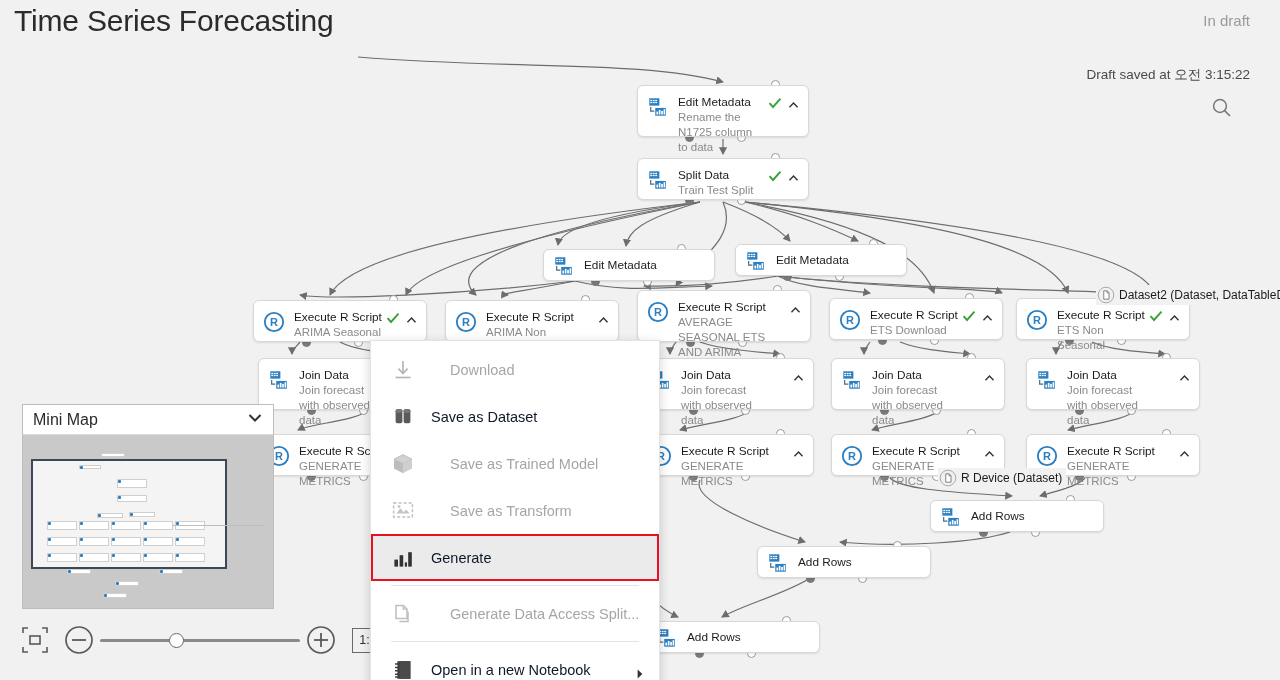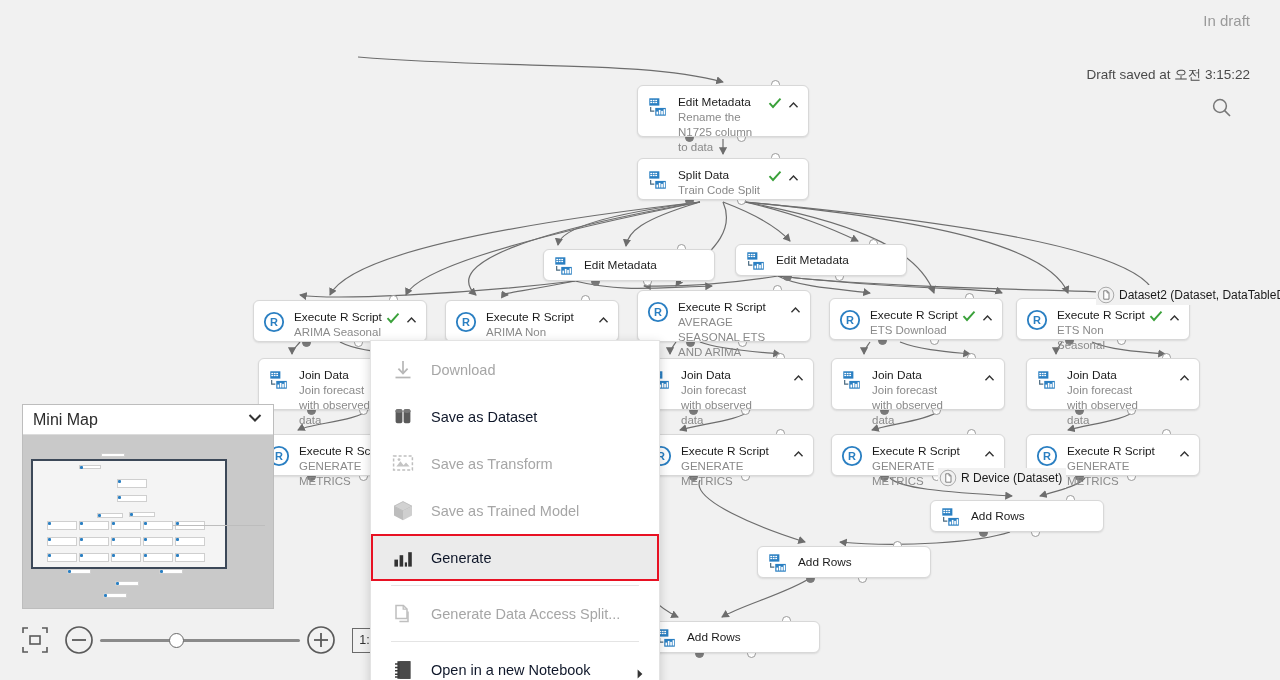--- a/index.html
+++ b/index.html
@@ -133,21 +133,21 @@
     box-shadow: 0 3px 10px rgba(0,0,0,0.18);
     z-index: 60; padding: 5px 0 2px 0;
   }
   .mi {
     position: relative; display: flex; align-items: center;
     height: 47px; padding: 0 14px 0 20px; cursor: pointer;
   }
   .mi.disabled { cursor: default; }
   .mi-icon { width: 24px; height: 24px; flex: 0 0 auto; margin-right: 16px; display: flex; align-items: center; justify-content: center; }
   .mi-label { font-size: 14.5px; color: #0f172a; flex: 1 1 auto; }
-  .mi.disabled .mi-label { color: #a6a6a6; }
+  .mi.disabled .mi-label { color: #a6a6a6; margin-left: 19px; }
   .mi.highlight { background: #ebebeb; }
   .mi-sel-border {
     position: absolute; left: 0; top: 0; right: 0; bottom: 0;
     border: 2.5px solid #e81123; pointer-events: none;
   }
   .mi-sub { width: 10px; height: 10px; flex: 0 0 auto; }
   .mi-divider { height: 1px; background: #e4e4e4; margin: 4px 20px; }
 </style>
 </head>
 <body>
@@ -257,21 +257,21 @@
               <rect x="9" y="6.4" width="2" height="1.4" fill="#fff"></rect>
               <path d="M4,12 L4,16.5 L8,16.5" fill="none" stroke="#4a6a80" stroke-width="1.3"></path>
               <rect x="9" y="13" width="11.5" height="8.5" fill="#2a7fc2"></rect>
               <rect x="10.3" y="17" width="1.8" height="3.2" fill="#fff"></rect>
               <rect x="12.9" y="15.2" width="1.8" height="5" fill="#fff"></rect>
               <rect x="15.5" y="16.2" width="1.8" height="4" fill="#fff"></rect>
               <rect x="18.1" y="14.4" width="1.6" height="5.8" fill="#fff"></rect>
             </svg></span>
           <div class="ntext">
             <div class="ntitle">Split Data</div>
-            <div class="nsub">Train Code Split</div>
+            <div class="nsub">Train Test Split</div>
           </div>
           <span class="status"><svg viewBox="0 0 14 14" width="14" height="14">
               <path d="M1.5,7.2 L5,11 L12.5,2.6" fill="none" stroke="#3aa13a" stroke-width="1.9"></path>
             </svg></span>
           <span class="chev"><svg viewBox="0 0 12 12" width="11" height="11">
               <path d="M1.6,8 L6,3.4 L10.4,8" fill="none" stroke="#333" stroke-width="1.5"></path>
             </svg></span>
         </div>
         <span class="port" style="left: 677px; top: 244px;"></span>
         <span class="port filled" style="left: 591px; top: 277px;"></span>
@@ -665,20 +665,21 @@
               <circle cx="12" cy="12" r="10.4" fill="#f1f1f1" stroke="#9a9a9a" stroke-width="1.1"></circle>
               <path d="M9,6.4 h4.6 L16,9 v8.6 h-7 Z" fill="#fff" stroke="#6a6a6a" stroke-width="1.1"></path>
               <path d="M13.4,6.6 v2.6 h2.4" fill="none" stroke="#6a6a6a" stroke-width="1"></path>
             </svg></span>
           <span>R Device (Dataset)</span>
         </div>
       </div>
   </div>
 
   <div class="header">
+    <div class="page-title">Time Series Forecasting</div>
     <div class="draft-state">In draft</div>
   </div>
   <div class="draft-saved">Draft saved at 오전 3:15:22</div>
   <div class="search-btn">
     <svg viewBox="0 0 26 26" width="26" height="26" aria-hidden="true">
       <circle cx="11" cy="11" r="6.4" fill="none" stroke="#777" stroke-width="1.5"></circle>
       <line x1="15.4" y1="15.4" x2="21" y2="21" stroke="#777" stroke-width="1.6"></line>
     </svg>
   </div>
 
@@ -813,36 +814,36 @@
             <path d="M12.6,6 v10.4 a3.4,1.9 0 0 0 6.8,0 V6 Z" fill="#5a5a5a"></path>
             <ellipse cx="8" cy="6" rx="3.4" ry="1.9" fill="#777"></ellipse>
             <ellipse cx="16" cy="6" rx="3.4" ry="1.9" fill="#777"></ellipse>
           </svg>
         </span>
         <span class="mi-label">Save as Dataset</span>
       </div>
       <div class="mi disabled">
         <span class="mi-icon">
           <svg viewBox="0 0 24 24" width="24" height="24">
+            <path d="M12,2.6 L21,7.2 L12,11.8 L3,7.2 Z" fill="#d2d2d2" stroke="#c0c0c0"></path>
+            <path d="M3,7.2 L3,16.4 L12,21.2 L12,11.8 Z" fill="#bdbdbd"></path>
+            <path d="M21,7.2 L21,16.4 L12,21.2 L12,11.8 Z" fill="#cfcfcf"></path>
+          </svg>
+        </span>
+        <span class="mi-label">Save as Trained Model</span>
+      </div>
+      <div class="mi disabled">
+        <span class="mi-icon">
+          <svg viewBox="0 0 24 24" width="24" height="24">
             <rect x="2.6" y="4" width="18.8" height="14" fill="none" stroke="#bfbfbf" stroke-width="1.5" stroke-dasharray="3 2"></rect>
             <path d="M5.4,14.6 L9.4,9.2 L12.6,13.2 L15,10.6 L18.6,14.6 Z" fill="#c4c4c4"></path>
             <circle cx="8" cy="7.6" r="1.4" fill="#c4c4c4"></circle>
           </svg>
         </span>
         <span class="mi-label">Save as Transform</span>
-      </div>
-      <div class="mi disabled">
-        <span class="mi-icon">
-          <svg viewBox="0 0 24 24" width="24" height="24">
-            <path d="M12,2.6 L21,7.2 L12,11.8 L3,7.2 Z" fill="#d2d2d2" stroke="#c0c0c0"></path>
-            <path d="M3,7.2 L3,16.4 L12,21.2 L12,11.8 Z" fill="#bdbdbd"></path>
-            <path d="M21,7.2 L21,16.4 L12,21.2 L12,11.8 Z" fill="#cfcfcf"></path>
-          </svg>
-        </span>
-        <span class="mi-label">Save as Trained Model</span>
       </div>
       <div class="mi highlight">
         <span class="mi-icon">
           <svg viewBox="0 0 24 24" width="24" height="24">
             <rect x="3.4" y="13.6" width="3.6" height="7" fill="#333"></rect>
             <rect x="8.6" y="9.2" width="3.6" height="11.4" fill="#333"></rect>
             <rect x="13.8" y="16.4" width="2.2" height="4.2" fill="#333"></rect>
             <rect x="17.2" y="6.2" width="3.6" height="14.4" fill="#333"></rect>
           </svg>
         </span>

